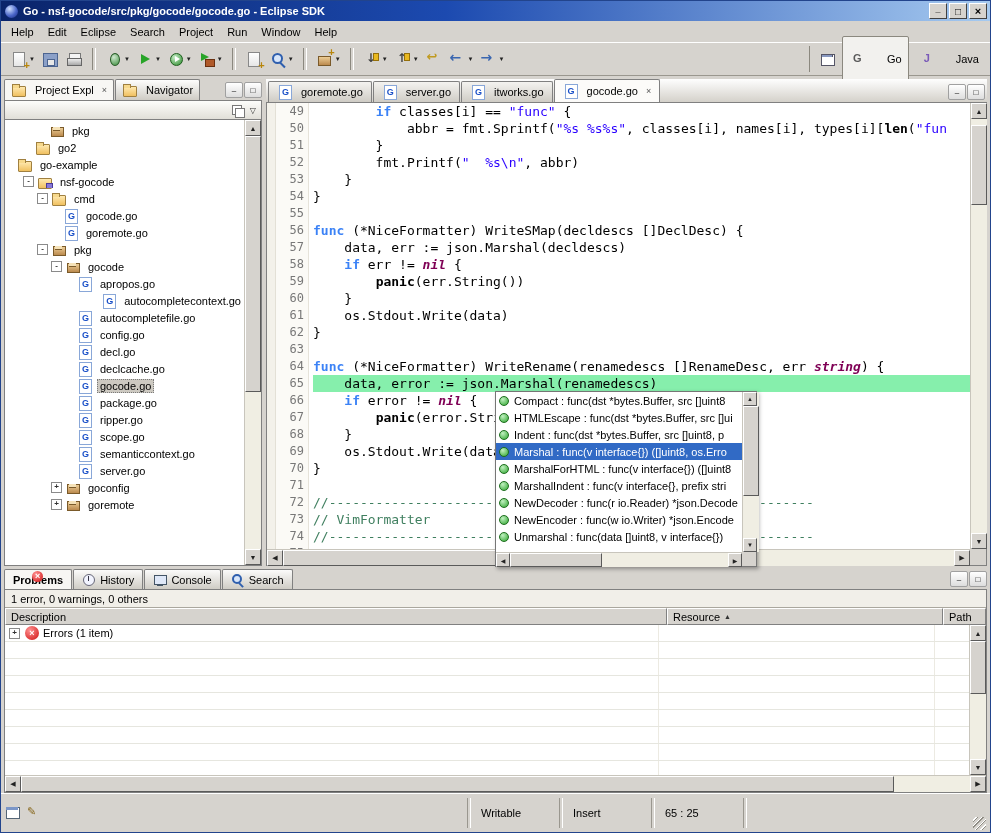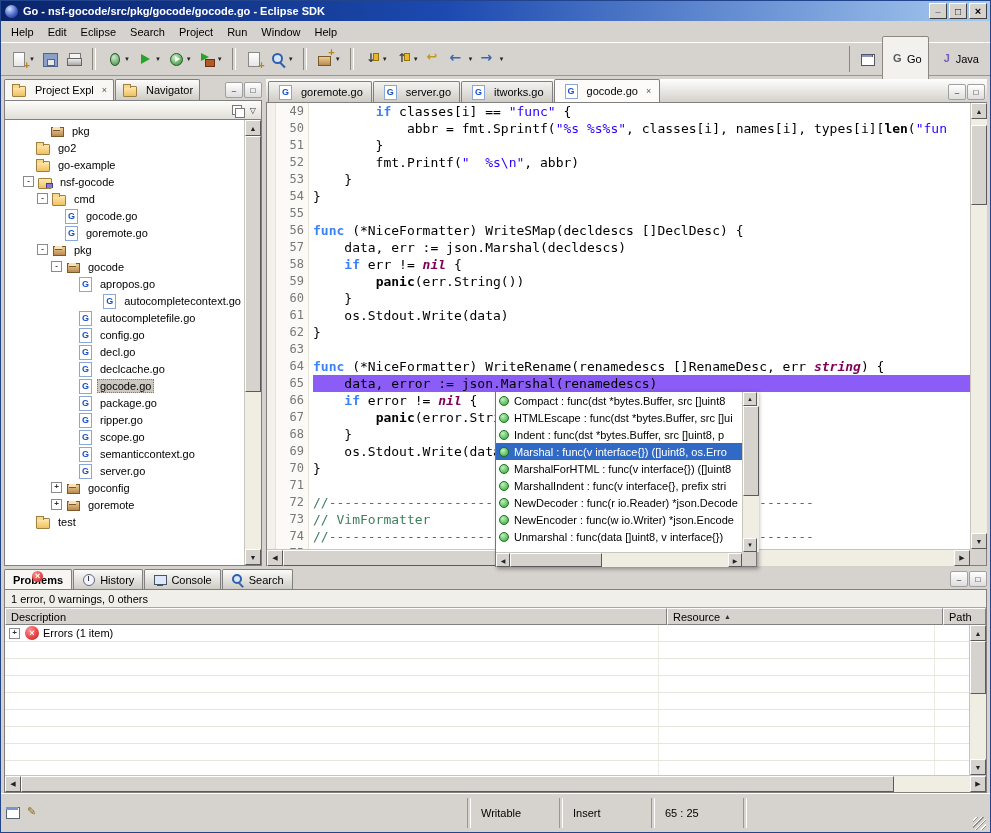--- a/index.html
+++ b/index.html
@@ -46,21 +46,21 @@
   .ic-annnext::after{content:'';position:absolute;right:2px;top:3px;width:4px;height:6px;background:#e8b820;border:1px solid #96700a;}
   .ic-annprev::before{content:'↑';position:absolute;left:3px;top:1px;font:bold 12px "DejaVu Sans",sans-serif;color:#444;}
   .ic-annprev::after{content:'';position:absolute;right:2px;top:3px;width:4px;height:6px;background:#e8b820;border:1px solid #96700a;}
   .ic-lastedit::before{content:'↩';position:absolute;left:2px;top:-1px;font:bold 13px "DejaVu Sans",sans-serif;color:#c09a20;}
   .ic-back::before{content:'←';position:absolute;left:1px;top:-1px;font:bold 14px "DejaVu Sans",sans-serif;color:#3a66b0;}
   .ic-forward::before{content:'→';position:absolute;left:1px;top:-1px;font:bold 14px "DejaVu Sans",sans-serif;color:#3a66b0;}
   
   #perspbar{margin-left:auto;display:flex;align-items:center;gap:2px;border-left:1px solid #8b887f;padding-left:6px;height:26px;}
   .ic-persp::before{content:'';position:absolute;left:2px;top:4px;width:12px;height:10px;background:#fff;border:1px solid #556;}
   .ic-persp::after{content:'';position:absolute;left:2px;top:4px;width:12px;height:3px;background:#8898c0;border:1px solid #556;border-bottom:none;box-sizing:border-box;}
-  .persp-btn{display:flex;align-items:center;gap:0;padding:13px 6px;border:1px solid transparent;border-radius:2px;}
+  .persp-btn{display:flex;align-items:center;gap:20px;padding:13px 6px;border:1px solid transparent;border-radius:2px;}
   .persp-btn.active{background:#f2f1ee;border-color:#8b887f;}
   .ic-go::before{content:'G';position:absolute;left:4px;top:2px;font:bold 11px "Liberation Sans",sans-serif;color:#5a5a5a;}
   .ic-java::before{content:'J';position:absolute;left:6px;top:2px;font:bold 11px "Liberation Sans",sans-serif;color:#7a5ab8;}
 
   
   #main{flex:1;display:flex;padding:3px;gap:4px;min-height:0;}
   #leftpanel{flex:0 0 258px;display:flex;flex-direction:column;min-height:0;}
   #editorarea{flex:1;display:flex;flex-direction:column;min-width:0;}
 
   .vtabs{flex:0 0 21px;display:flex;align-items:flex-end;}
@@ -104,21 +104,21 @@
   #etabs{flex:0 0 22px;display:flex;align-items:flex-end;background:linear-gradient(#fefefe,#d4d1ca);padding-left:2px;}
   .etab{height:20px;display:flex;align-items:center;gap:4px;padding:0 8px;border:1px solid #808080;border-bottom:none;border-radius:2px 2px 0 0;background:linear-gradient(#f4f3f0,#cfccc5);margin-right:1px;white-space:nowrap;}
   .etab.active{background:#fcfbf9;height:22px;}
   #ebody{flex:1;display:grid;grid-template-columns:1fr 16px;grid-template-rows:1fr 16px;border:1px solid #808080;background:#fff;position:relative;min-height:0;}
   #escrollregion{grid-area:1/1;display:flex;overflow:hidden;}
   .markerbar{flex:0 0 8px;background:#f3f1ea;border-right:1px solid #e3e0d6;}
   #gutter{flex:0 0 28px;background:#fbfaf6;border-right:1px solid #e6e3da;text-align:right;padding-right:4px;color:#787878;font:12px/17px "DejaVu Sans Mono","Liberation Mono",monospace;}
   .lnum{height:17px;}
   #code{flex:1;font:13px/17px "DejaVu Sans Mono","Liberation Mono",monospace;white-space:pre;overflow:hidden;padding-left:4px;}
   .cline{height:17px;}
-  .cline.cur{background:#8b5cf6;}
+  .cline.cur{background:#86efac;}
   .sy-k{color:#3b82f6;font-weight:bold;}
   .sy-s{color:#2a00ff;}
   .sy-c{color:#3f7f5f;}
   .sy-t{color:#7f0055;font-weight:bold;font-style:italic;}
   .sy-b{font-weight:bold;}
 
   
   #popup{position:absolute;left:228px;top:288px;width:260px;height:174px;background:#fff;border:1px solid #767676;box-shadow:2px 2px 4px rgba(0,0,0,.35);display:grid;grid-template-columns:1fr 14px;grid-template-rows:1fr 14px;z-index:6;}
   #pitems{grid-area:1/1;overflow:hidden;}
   .pitem{height:17px;display:flex;align-items:center;padding:0 3px;white-space:nowrap;overflow:hidden;}
@@ -308,21 +308,21 @@
             <div class="titem" style="padding-left: 32px;">
               <span class="texp none"></span>
               <span class="nic nic-package"></span>
               <span class="tlabel">pkg</span>
             </div>
             <div class="titem" style="padding-left: 18px;">
               <span class="texp none"></span>
               <span class="nic nic-folder"></span>
               <span class="tlabel">go2</span>
             </div>
-            <div class="titem" style="padding-left: 18px;">
+            <div class="titem" style="">
               <span class="texp none"></span>
               <span class="nic nic-folder"></span>
               <span class="tlabel">go-example</span>
             </div>
             <div class="titem" style="padding-left: 18px;">
               <span class="texp">-</span>
               <span class="nic nic-project"></span>
               <span class="tlabel">nsf-gocode</span>
             </div>
             <div class="titem" style="padding-left: 32px;">
@@ -412,25 +412,20 @@
             </div>
             <div class="titem" style="padding-left: 46px;">
               <span class="texp">+</span>
               <span class="nic nic-package"></span>
               <span class="tlabel">goconfig</span>
             </div>
             <div class="titem" style="padding-left: 46px;">
               <span class="texp">+</span>
               <span class="nic nic-package"></span>
               <span class="tlabel">goremote</span>
-            </div>
-            <div class="titem" style="padding-left: 18px;">
-              <span class="texp none"></span>
-              <span class="nic nic-folder"></span>
-              <span class="tlabel">test</span>
             </div>
           </div>
         <div class="vscroll">
           <span class="sbtn">▲</span>
           <span class="strack">
               <span class="sthumb" style="left:0;right:0;top:0;height:62%;"></span>
             </span>
           <span class="sbtn">▼</span>
         </div>
       </div>

